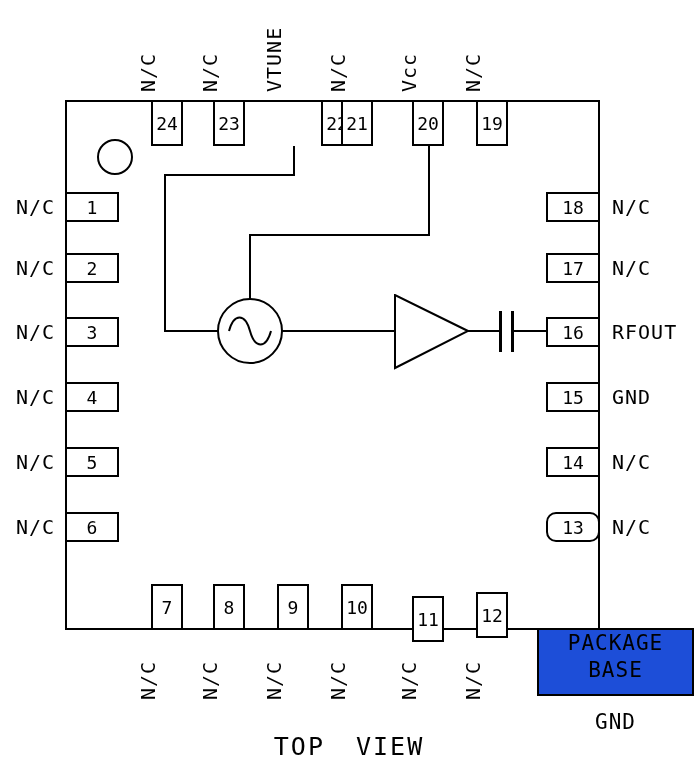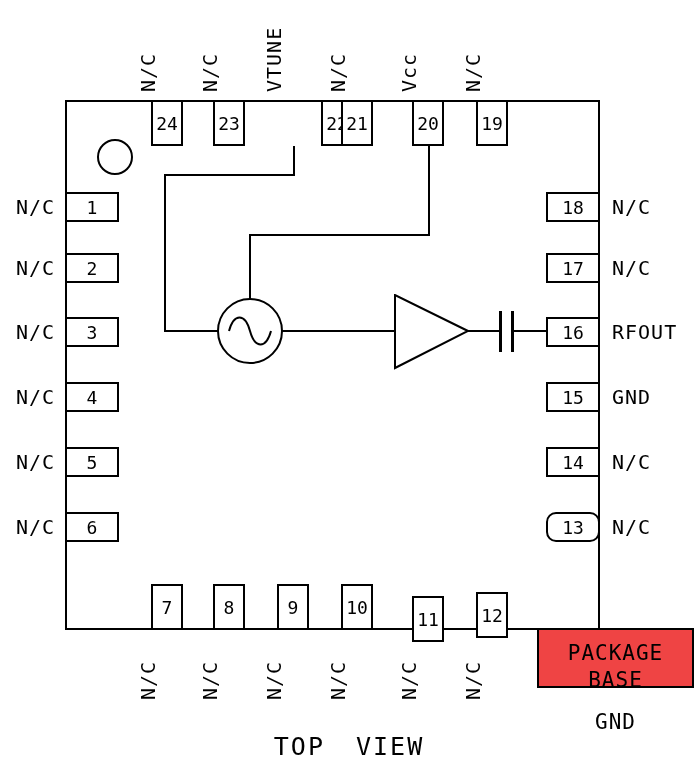--- a/index.html
+++ b/index.html
@@ -48,24 +48,24 @@
     border: 2px solid #000;
     border-radius: 50%;
     background: #fff;
   }
   .pin1dot { left: 97px; top: 139px; width: 36px; height: 36px; }
   .osc { left: 217px; top: 298px; width: 66px; height: 66px; display: flex; align-items: center; justify-content: center; }
   .amp { position: absolute; left: 394px; top: 294px; }
   .cap-plate { position: absolute; width: 3px; height: 41px; background: #000; top: 311px; }
   .pkgbase {
     position: absolute;
-    left: 537px; top: 628px; width: 157px; height: 60px;
-    border: 2px solid #000; background: #ef4444;
+    left: 537px; top: 628px; width: 157px; height: 68px;
+    border: 2px solid #000; background: #1d4ed8;
     text-align: center; font-size: 21px; line-height: 27px;
-    padding-top: 10px; letter-spacing: 1px;
+    letter-spacing: 1px;
   }
   .gnd {
     position: absolute;
     left: 537px; top: 710px; width: 157px;
     text-align: center; font-size: 21px; letter-spacing: 1px;
   }
   .title { position: absolute; top: 732px; left: 0; width: 100%; text-align: center; }
   .title span {
     display: inline-block;
     font-size: 25px; letter-spacing: 2px; word-spacing: 14px;

